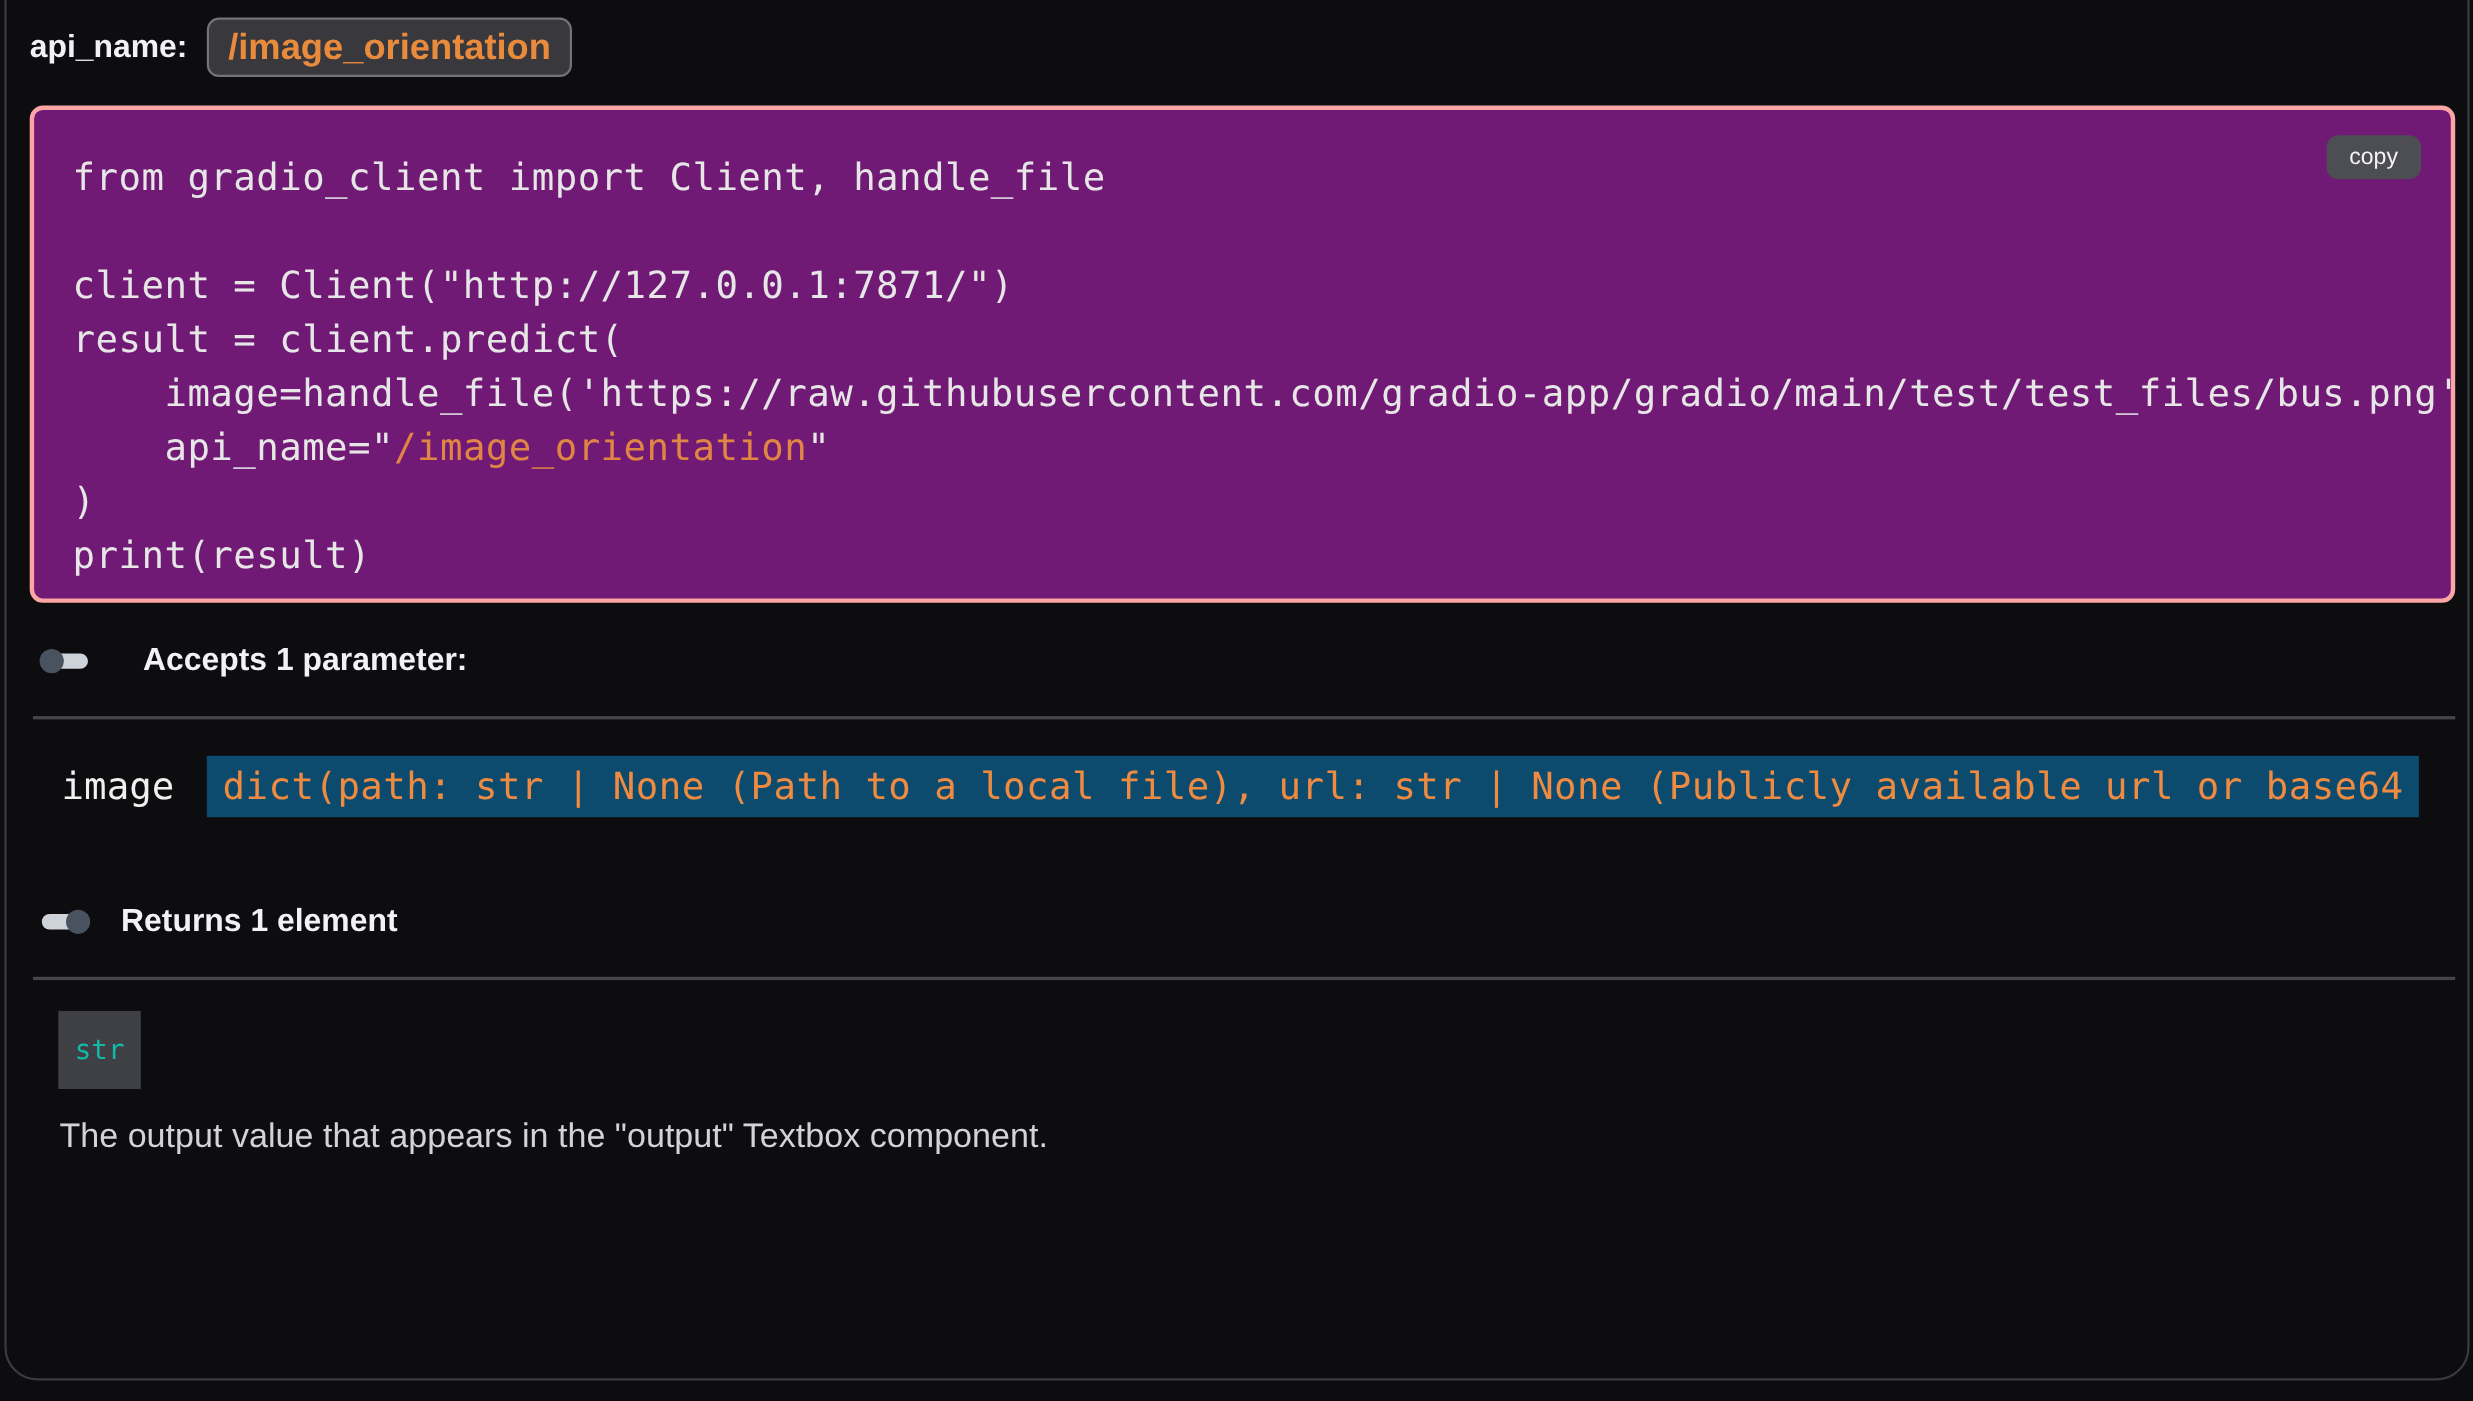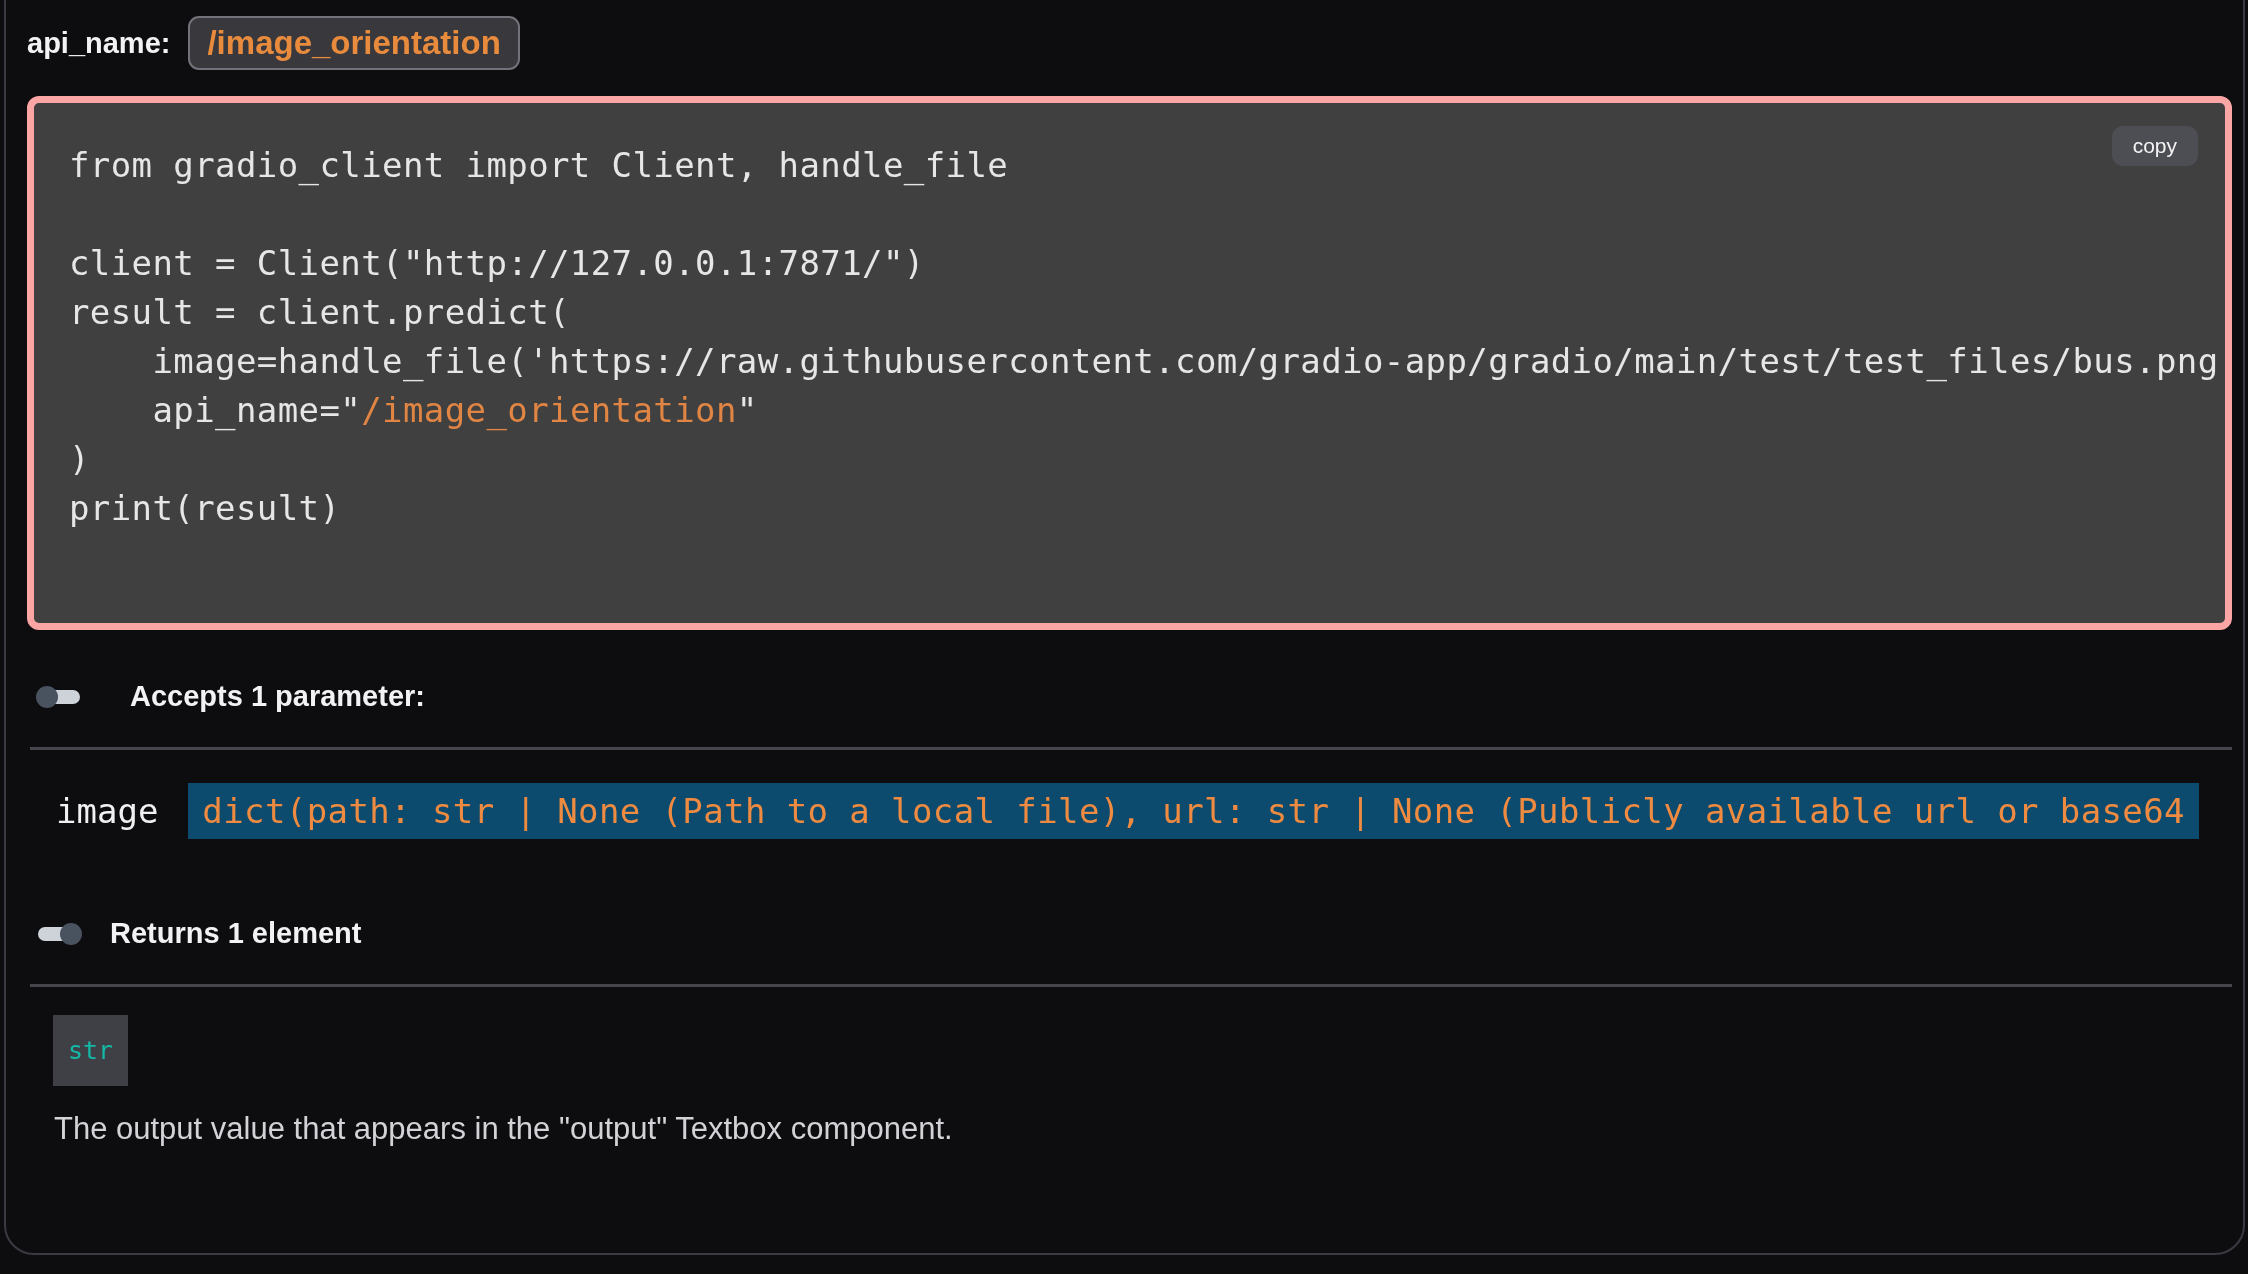--- a/index.html
+++ b/index.html
@@ -32,23 +32,23 @@
     padding: 7px 17px;
     color: #e98b3d;
     font-size: 33px; font-weight: 700;
     line-height: 1.1;
   }
 
   
   .code-block {
     position: relative;
     margin: 26px 0 0 21px;
-    width: 2205px; height: 534px;
-    background: #404040;
-    border: 7px solid #fca5a5;
+    width: 2205px; height: 452px;
+    background: #701a75;
+    border: 4px solid #fca5a5;
     border-radius: 12px;
     overflow: hidden;
     padding: 38px 0 0 35px;
   }
   .code-lines {
     font-family: "DejaVu Sans Mono", monospace;
     font-size: 34px;
     line-height: 49px;
     letter-spacing: 0.4px;
     color: #e6e6e6;
@@ -69,21 +69,21 @@
     cursor: pointer;
   }
 
   
   .section-heading {
     display: flex; align-items: center; gap: 24px;
     margin-left: 30px;
     color: #f2f2f4;
     font-size: 29px; font-weight: 700;
   }
-  .accepts-heading { margin-top: 50px; gap: 44px; }
+  .accepts-heading { margin-top: 36px; gap: 44px; }
   .returns-heading { margin-top: 78px; }
   .toggle-icon { position: relative; width: 50px; height: 24px; flex: 0 0 auto; }
   .toggle-icon .pill {
     position: absolute; top: 5px;
     width: 34px; height: 14px;
     border-radius: 8px;
     background: #ced3da;
   }
   .toggle-icon .knob {
     position: absolute; top: 1px;

